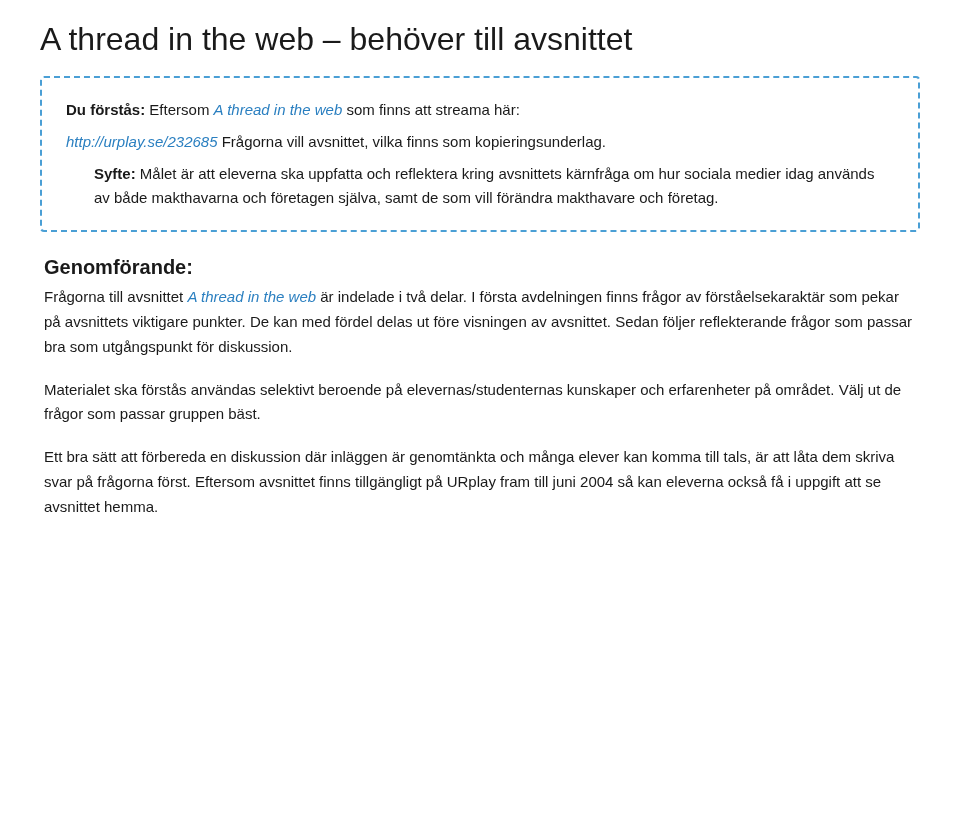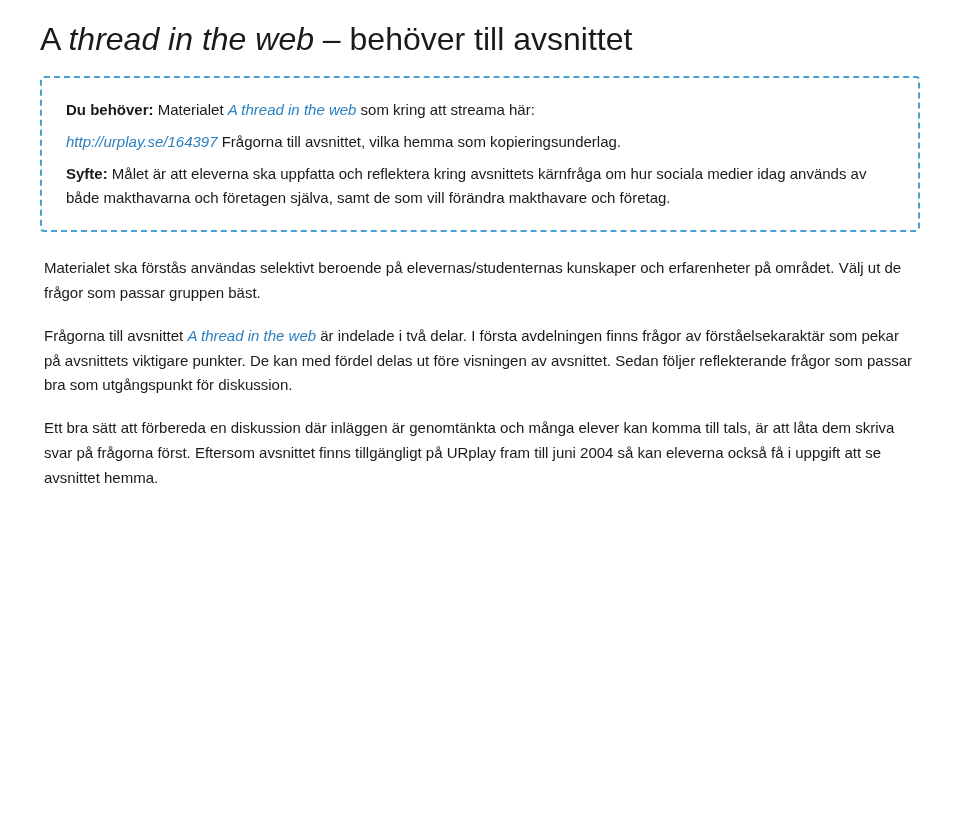--- a/index.html
+++ b/index.html
@@ -19,40 +19,40 @@
 
     .page-title {
       font-size: 32px;
       font-weight: 300;
       color: #1a1a1a;
       margin-bottom: 18px;
       line-height: 1.2;
     }
 
     .page-title .title-highlight {
-      font-style: italic;
       color: #1a1a1a;
     }
 
     .dashed-box {
       border: 2px dashed #4a9fd5;
       border-radius: 4px;
       padding: 20px 24px;
       margin-bottom: 24px;
     }
 
     .dashed-box p {
       font-size: 15px;
       line-height: 1.6;
       margin-bottom: 8px;
       color: #1a1a1a;
     }
 
     .dashed-box p:last-child {
       margin-bottom: 0;
+      margin-left: 28px;
     }
 
     .dashed-box .label-bold {
       font-weight: bold;
     }
 
     .dashed-box a,
     .dashed-box .link-style {
       color: #2a7fc0;
       font-style: italic;
@@ -92,30 +92,31 @@
   </style>
 </head>
 <body>
 
 <h1 class="page-title">
   <span>A </span><span class="title-highlight">thread in the web</span><span> – behöver till avsnittet</span>
 </h1>
 
 <div class="dashed-box">
   <p>
-    <span class="label-bold">Du behöver:</span>
-    <span>Materialet </span><span class="link-style">A thread in the web</span><span> som kring att streama här:</span>
+    <span class="label-bold">Du förstås:</span>
+    <span>Eftersom </span><span class="link-style">A thread in the web</span><span> som finns att streama här:</span>
   </p>
   <p>
-    <a class="link-style">http://urplay.se/164397</a><span> Frågorna till avsnittet, vilka hemma som kopieringsunderlag.</span>
+    <a class="link-style">http://urplay.se/232685</a><span> Frågorna vill avsnittet, vilka finns som kopieringsunderlag.</span>
   </p>
   <p class="syfte-block">
     <span class="label-bold">Syfte:</span><span> Målet är att eleverna ska uppfatta och reflektera kring avsnittets kärnfråga om hur sociala medier idag används av både makthavarna och företagen själva, samt de som vill förändra makthavare och företag.</span>
   </p>
 </div>
 
 <div class="main-content">
-  <p>Materialet ska förstås användas selektivt beroende på elevernas/studenternas kunskaper och erfarenheter på området. Välj ut de frågor som passar gruppen bäst.</p>
+  <h2>Genomförande:</h2>
   <p>
     <span>Frågorna till avsnittet </span><span class="italic-blue">A thread in the web</span><span> är indelade i två delar. I första avdelningen finns  frågor av förståelsekaraktär som pekar på avsnittets viktigare punkter. De kan med fördel delas ut före visningen av avsnittet. Sedan följer reflekterande frågor som passar bra som utgångspunkt för diskussion.</span>
   </p>
+  <p>Materialet ska förstås användas selektivt beroende på elevernas/studenternas kunskaper och erfarenheter på området. Välj ut de frågor som passar gruppen bäst.</p>
   <p>Ett bra sätt att förbereda en diskussion där inläggen är genomtänkta och många elever kan komma till tals, är att låta dem skriva svar på frågorna först. Eftersom avsnittet finns tillgängligt på URplay fram till juni 2004 så kan eleverna också få i uppgift att se avsnittet hemma.</p>
 </div>
 
 </body></html>

